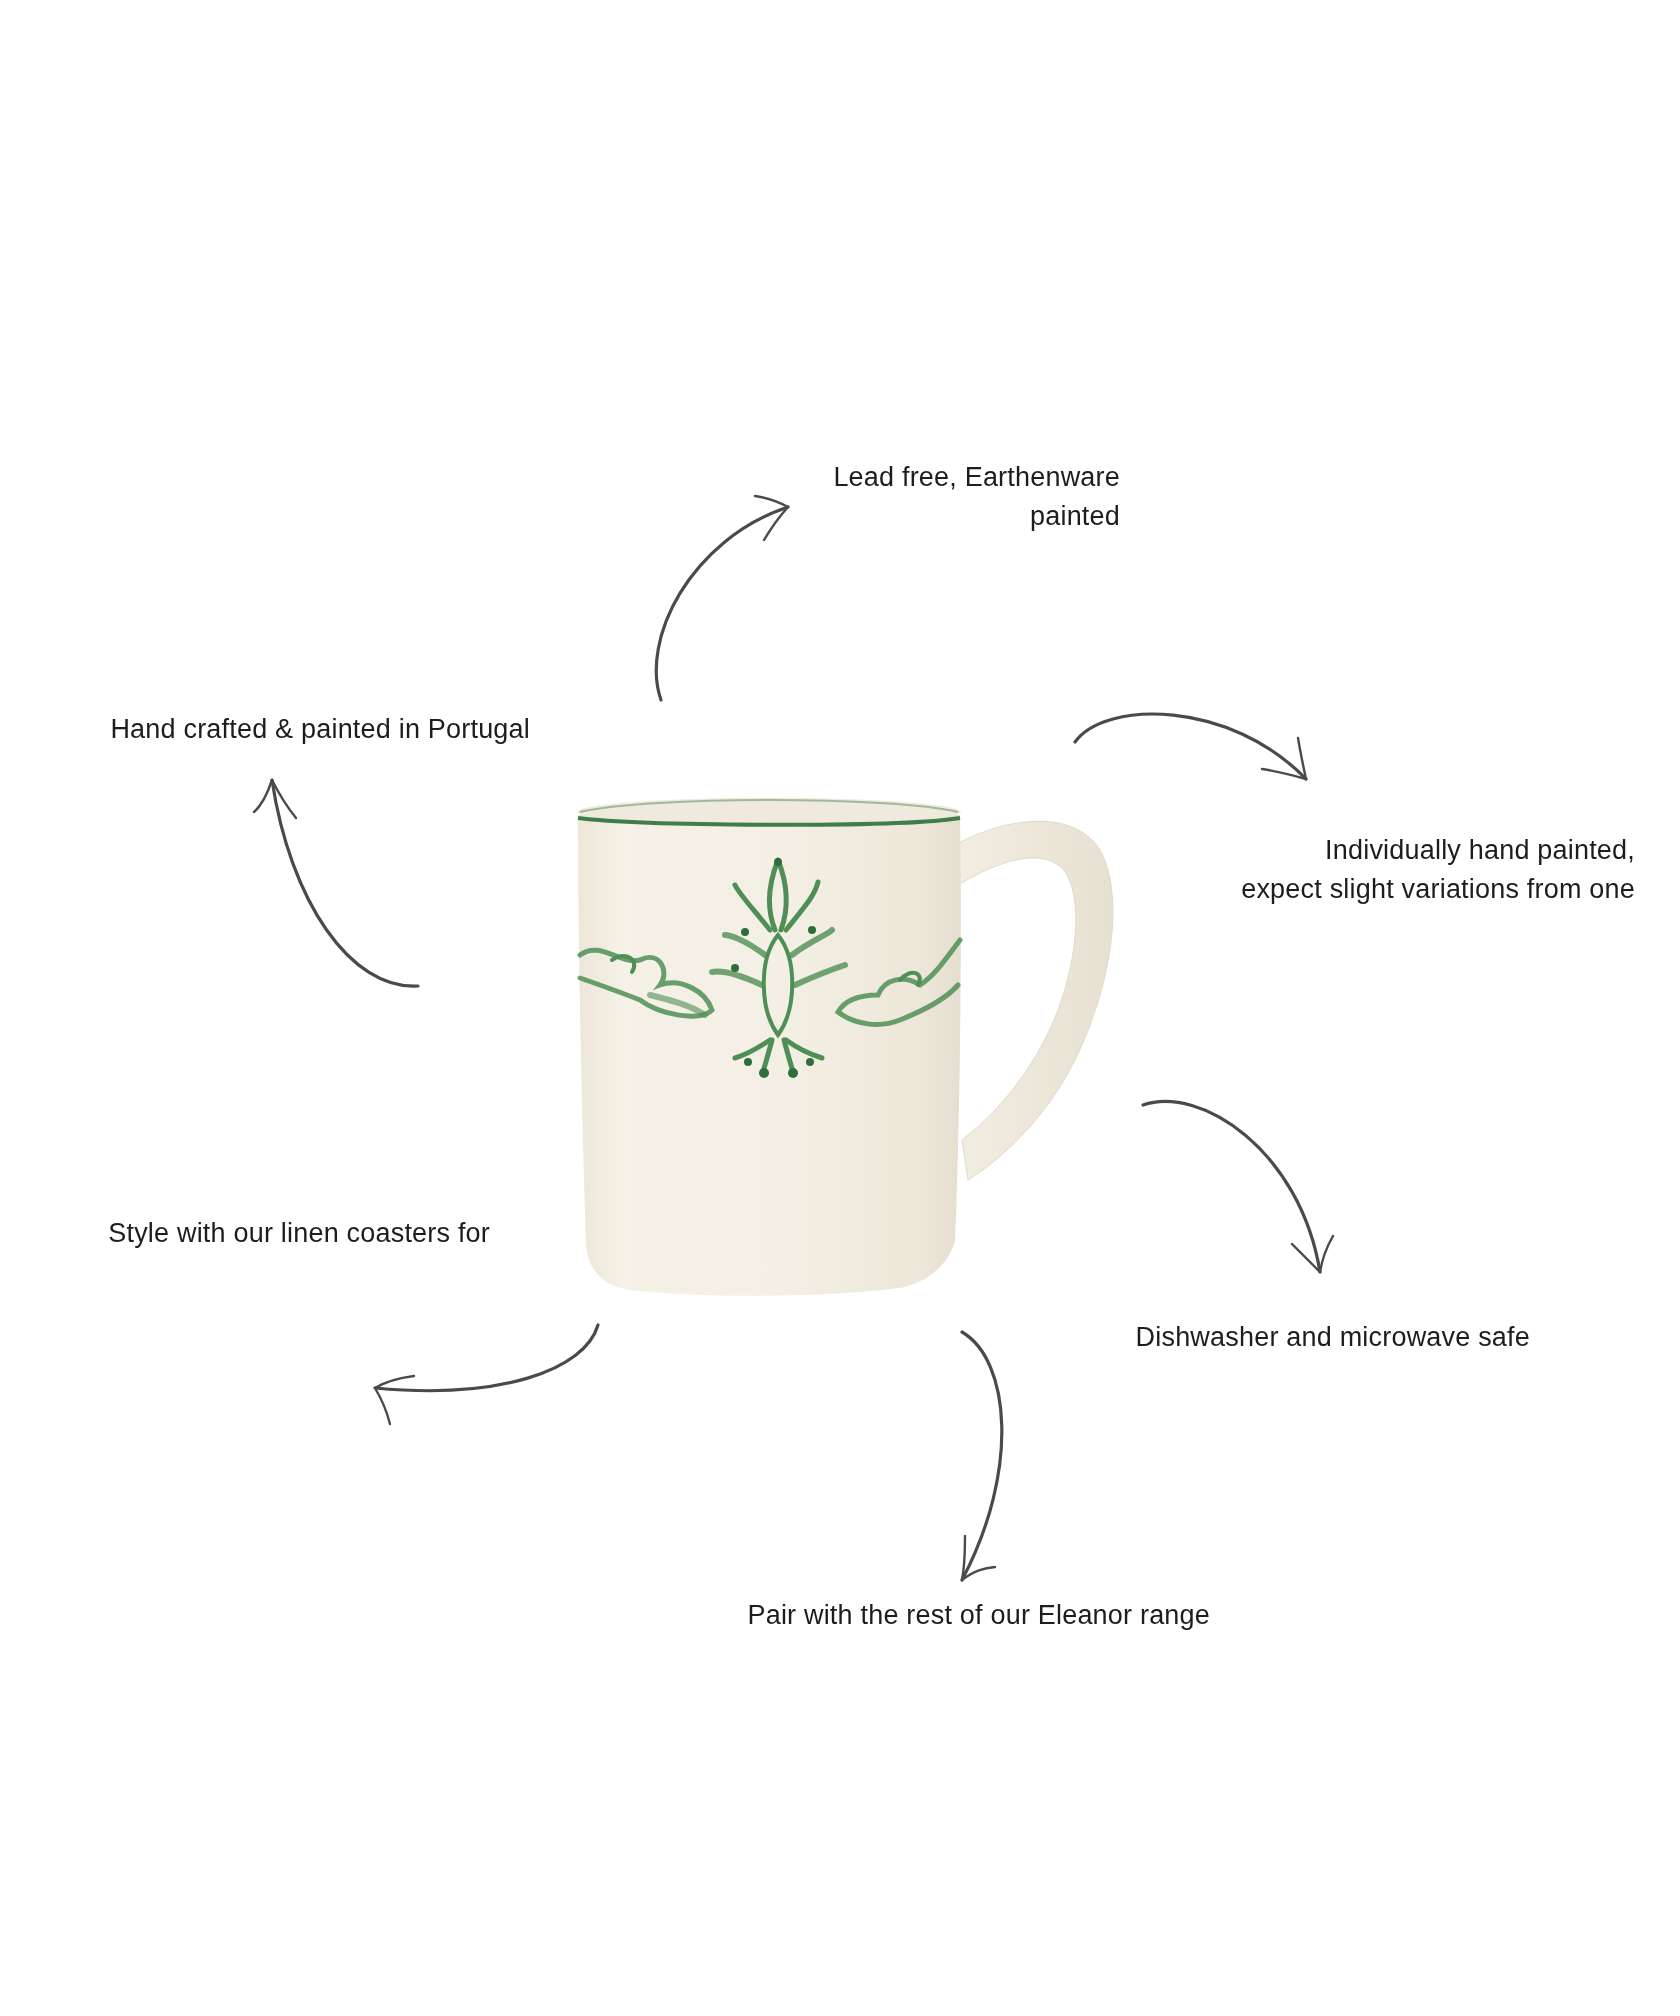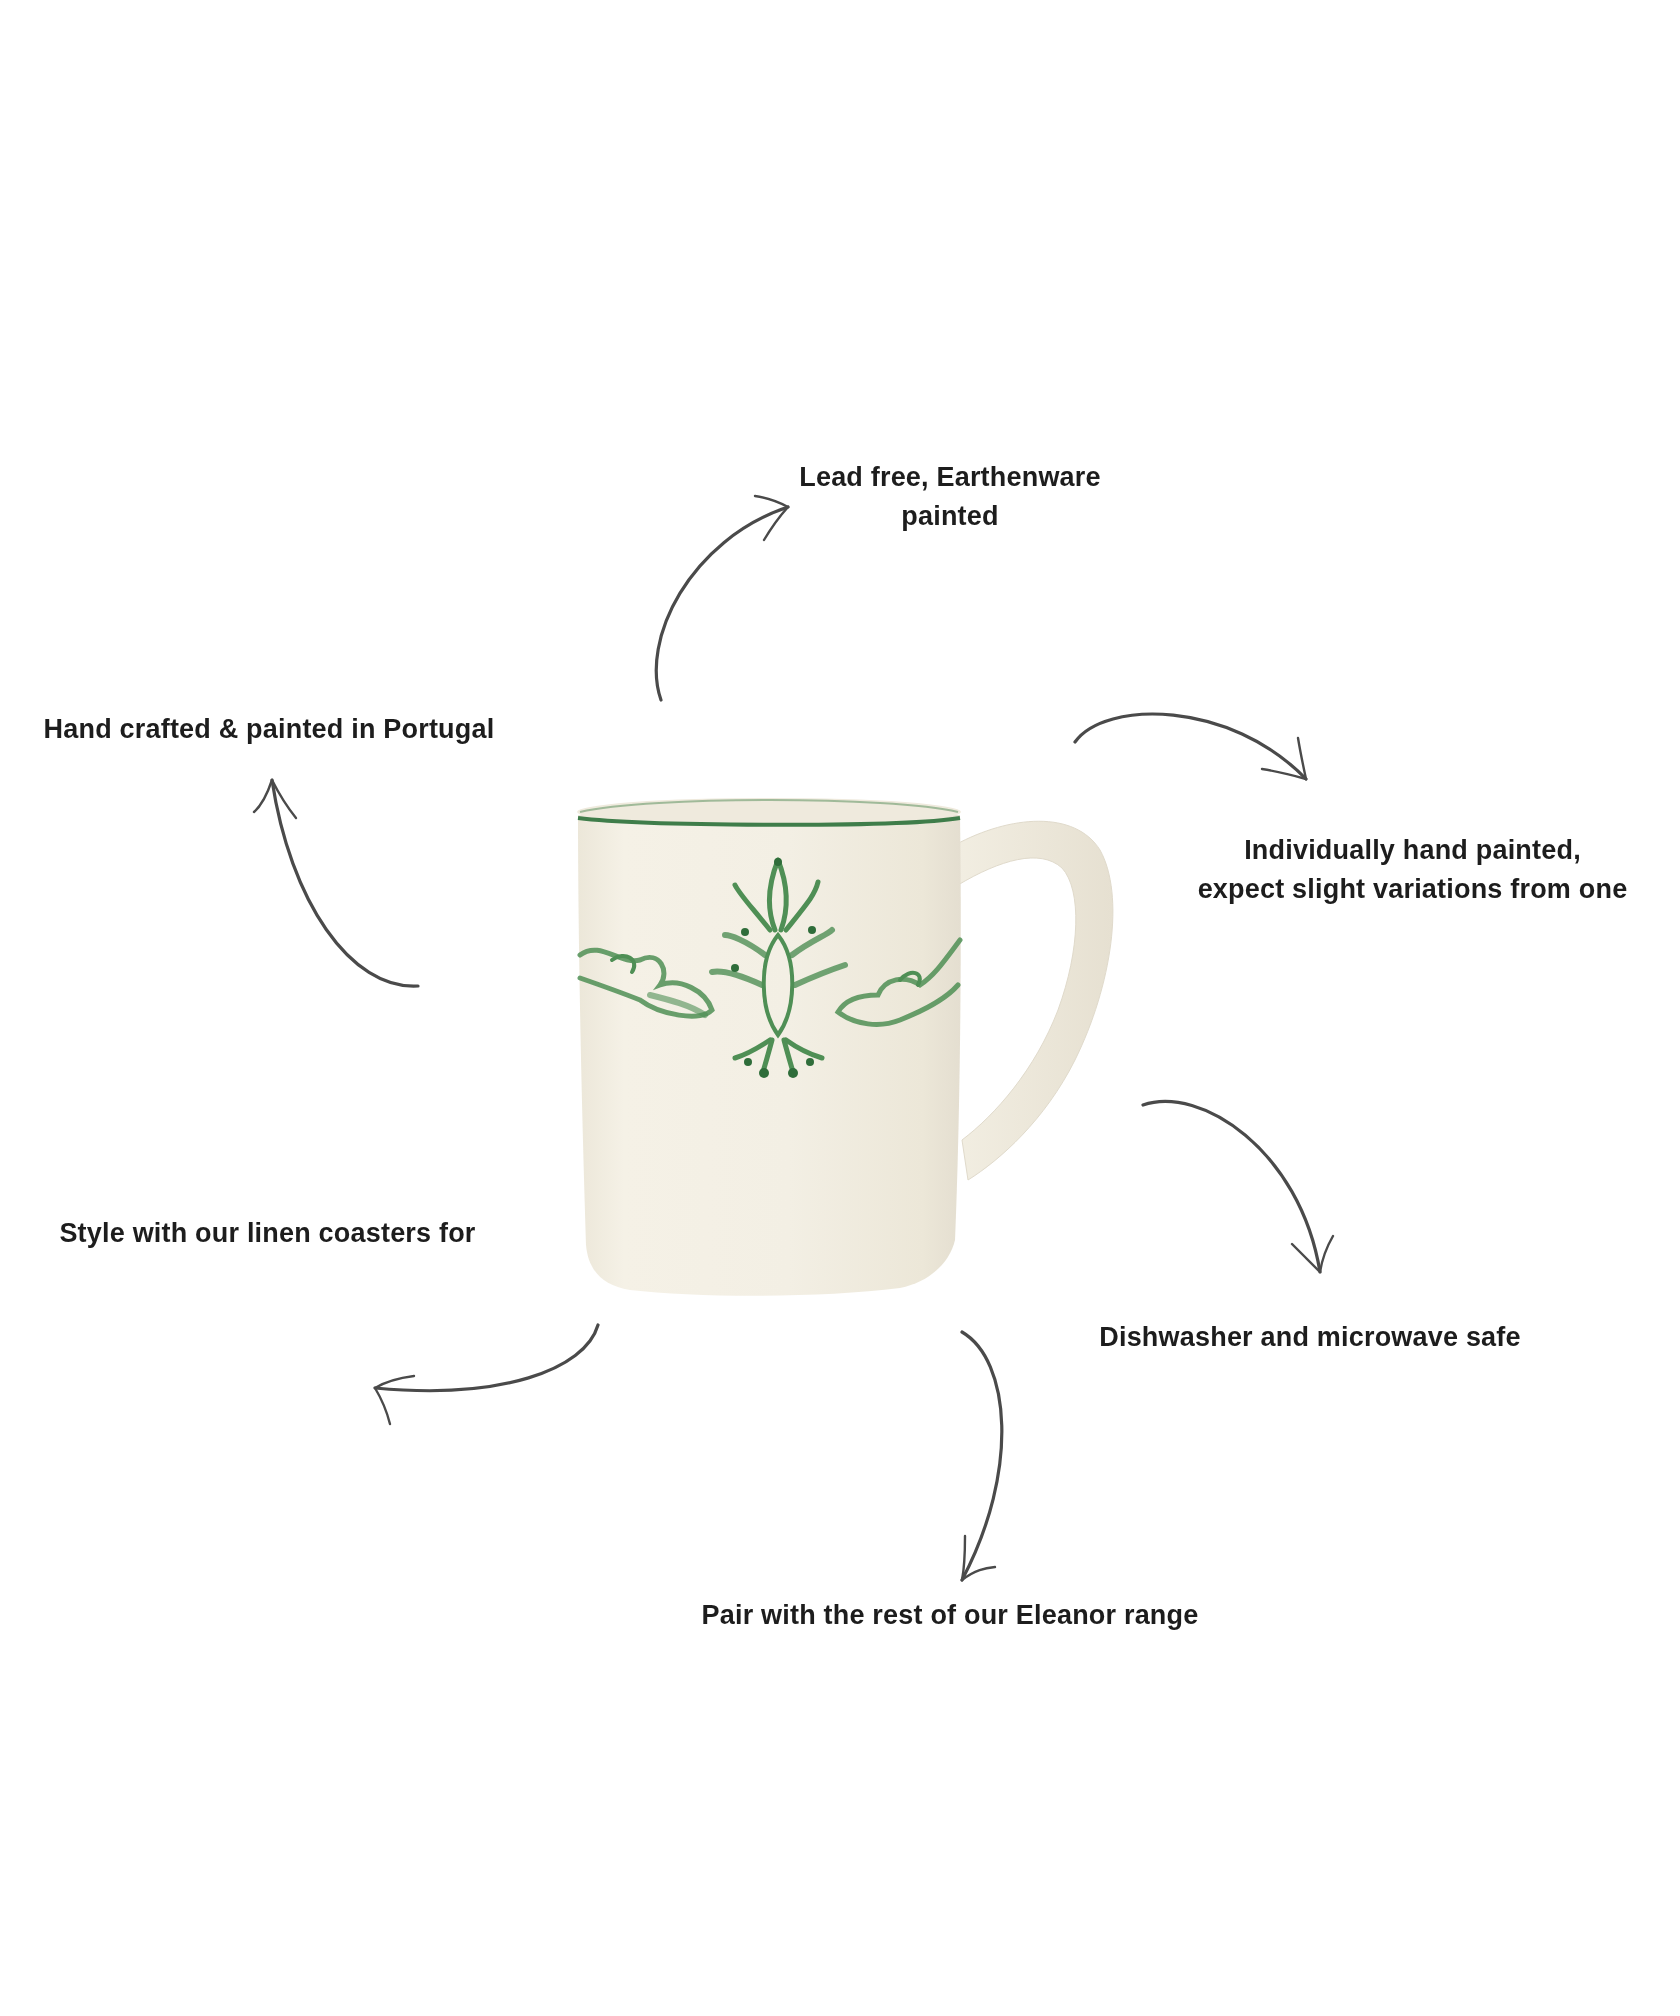--- a/index.html
+++ b/index.html
@@ -1,20 +1,20 @@
 <!DOCTYPE html>
 <html><head>
 <meta charset="utf-8">
 <style>
   html, body { margin: 0; padding: 0; background: #ffffff; }
   body { width: 1680px; height: 2016px; position: relative; overflow: hidden;
          font-family: "Liberation Sans", "DejaVu Sans", sans-serif; color: #1c1c1c; }
   .stage { position: absolute; left: 0; top: 0; width: 1680px; height: 2016px; }
-  .feature { position: absolute; text-align: center; font-size: 27px; line-height: 39px;
-             letter-spacing: 0.2px; font-weight: 700; color: #1d1d1d; }
+  .feature { position: absolute; text-align: right; font-size: 27px; line-height: 39px;
+             letter-spacing: 0.2px; font-weight: 400; color: #1d1d1d; }
   .feature span { display: block; white-space: nowrap; }
   svg.overlay { position: absolute; left: 0; top: 0; width: 1680px; height: 2016px; }
   .arrow path { fill: none; stroke: #4a4a4a; stroke-width: 3.2; stroke-linecap: round; stroke-linejoin: round; }
   .arrow path.barb { stroke-width: 2.4; }
 </style>
 </head>
 <body>
 
 <div class="stage">
 
@@ -113,21 +113,21 @@
       <path class="barb" d="M962 1580 C975 1570, 985 1568, 995 1567"></path>
       <path class="barb" d="M962 1580 C965 1565, 965 1550, 965 1536"></path>
     </g>
   </svg>
 
   <div class="feature" style="left:780px; top:458px; width:340px;">
     <span>Lead free, Earthenware</span>
     <span>painted</span>
   </div>
 
-  <div class="feature" style="left:24px; top:710px; width:490px;">
+  <div class="feature" style="left:40px; top:710px; width:490px;">
     <span>Hand crafted &amp; painted in Portugal</span>
   </div>
 
   <div class="feature" style="left:1190px; top:785px; width:445px;margin-top:46px;">
     <span>Individually hand painted,</span>
     <span>expect slight variations from one</span>
   </div>
 
   <div class="feature" style="left:1090px; top:1275px; width:440px;margin-top:43px;">
     <span>Dishwasher and microwave safe</span>

